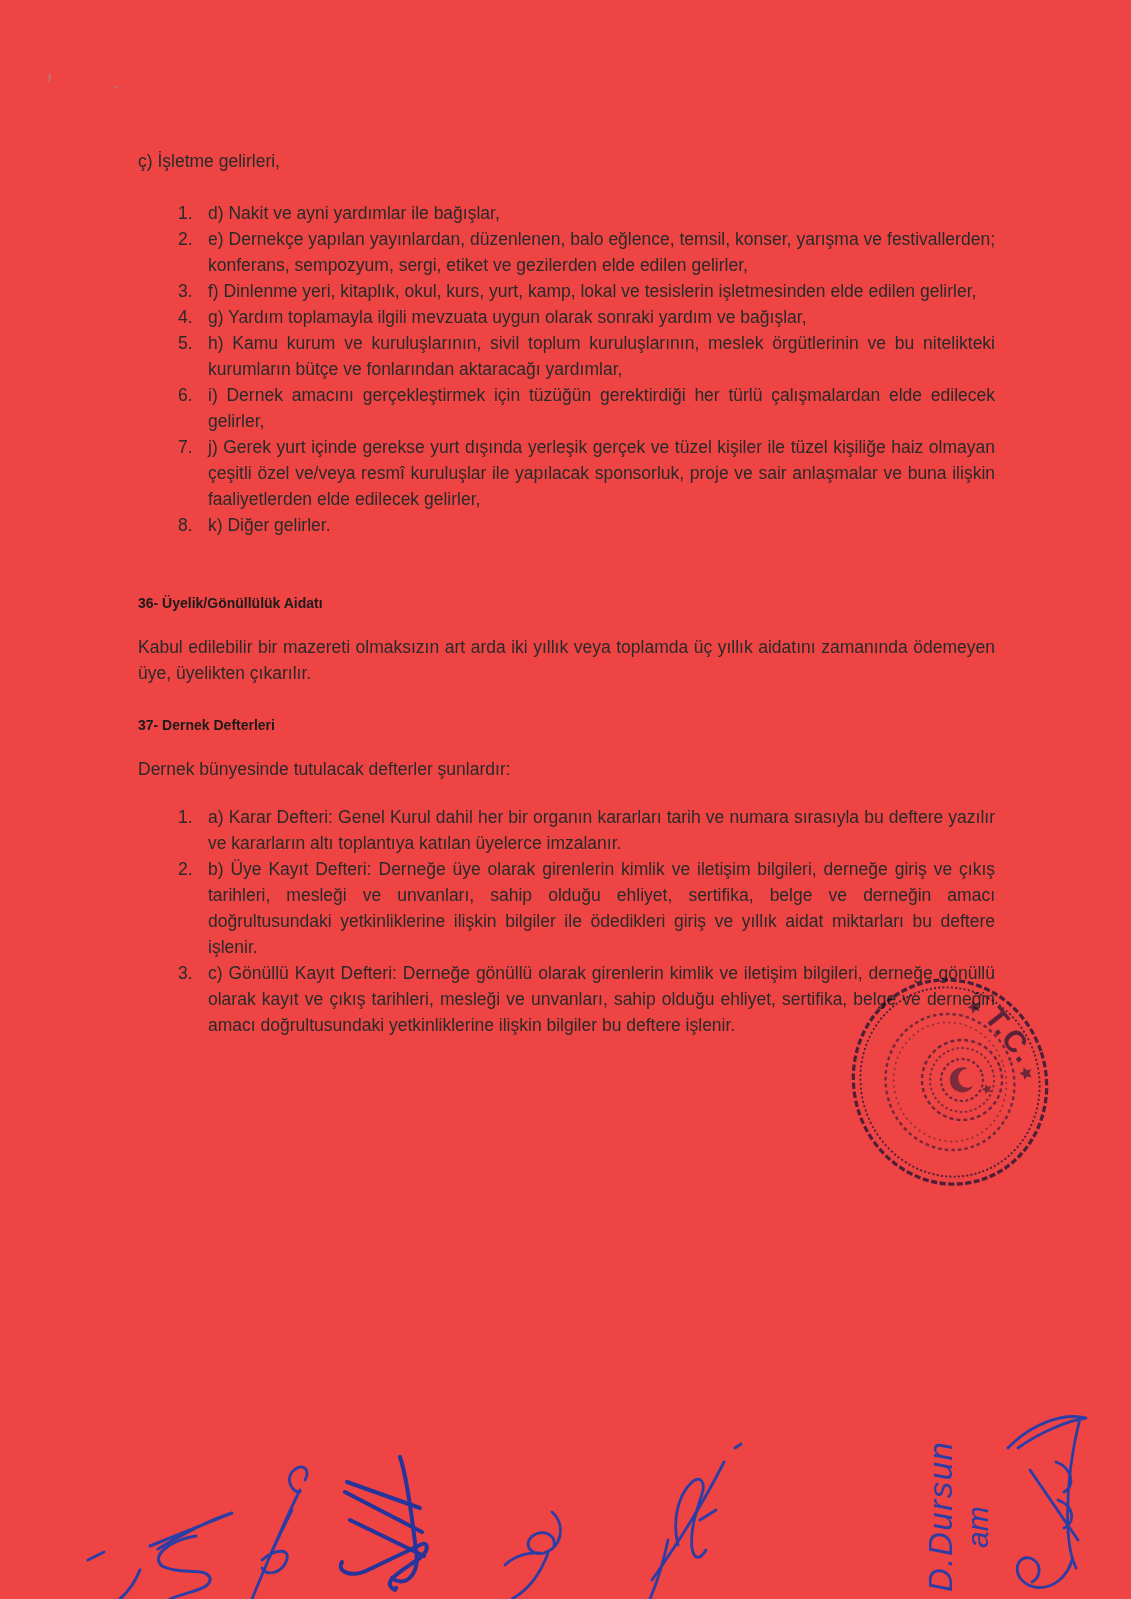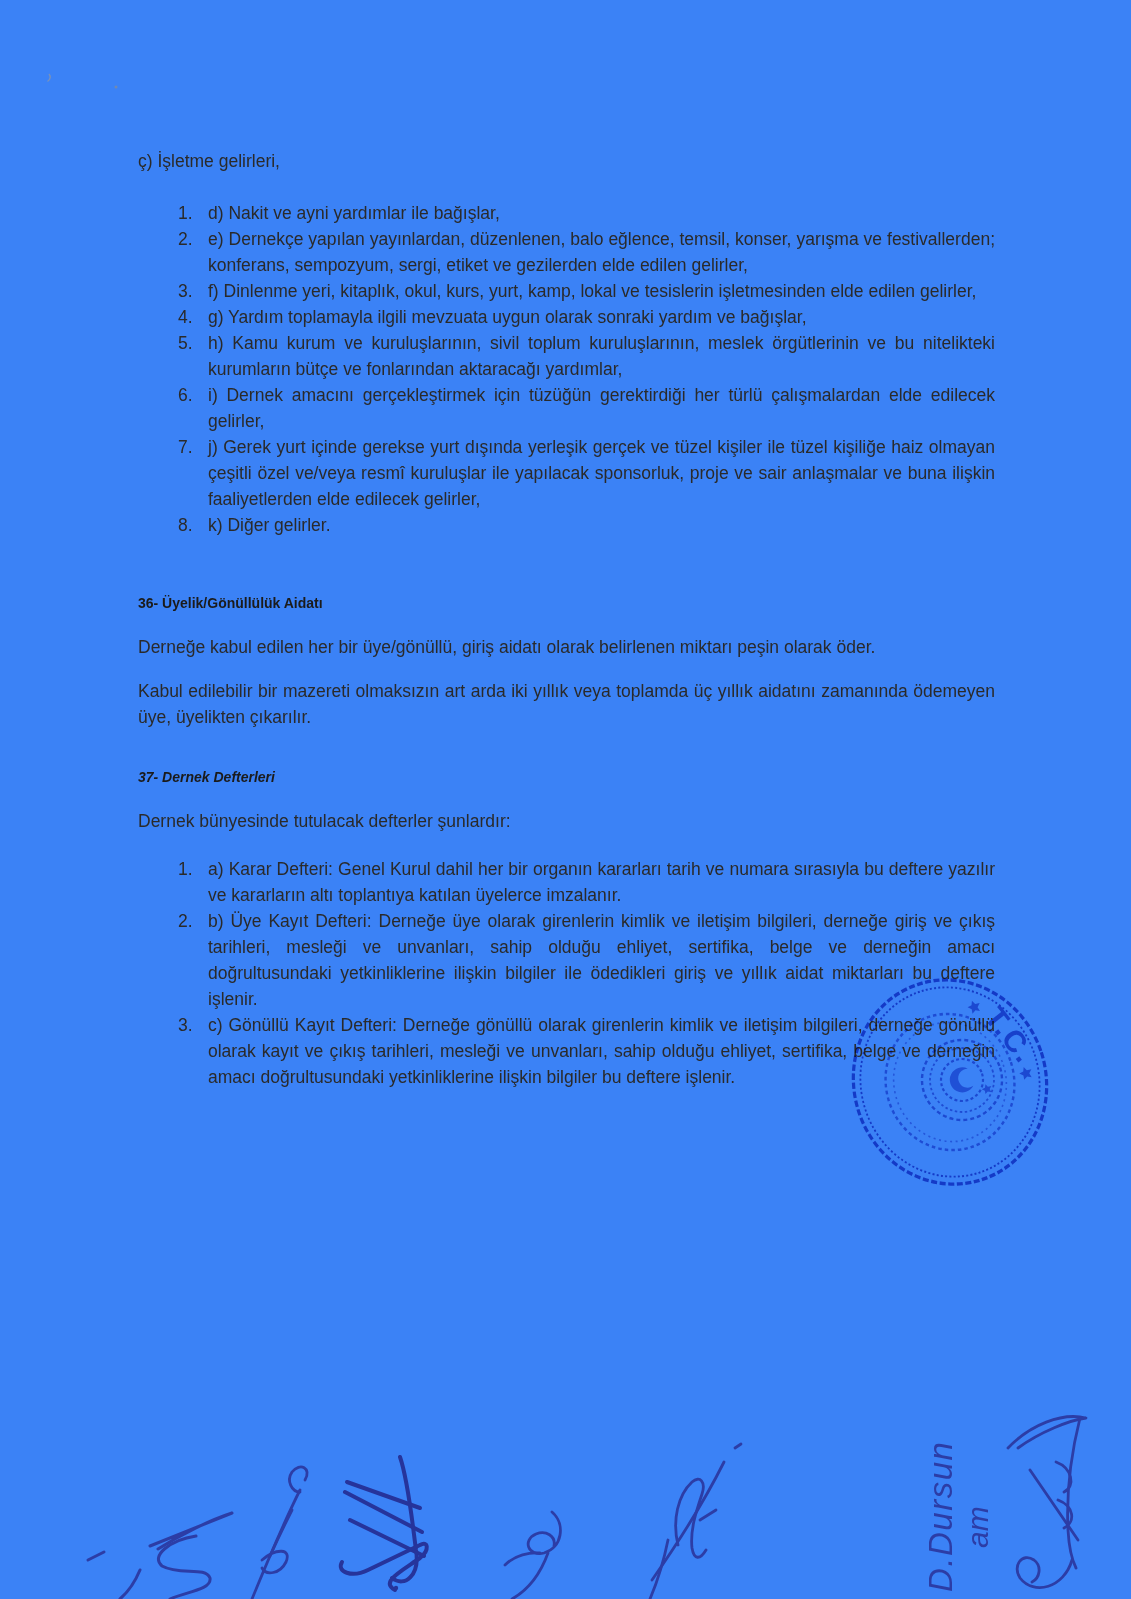--- a/index.html
+++ b/index.html
@@ -1,19 +1,19 @@
 <!DOCTYPE html>
 <html><head>
 <meta charset="utf-8">
 <style>
   html,body{margin:0;padding:0;background:#e8e8e8;}
   .page{
     position:relative;
     width:1131px;height:1599px;
-    background:#3b82f6;
+    background:#ef4444;
     overflow:hidden;
     font-family:"Liberation Sans", sans-serif;
     color:#2a2a2a;
   }
   .content{
     position:absolute;
     left:138px;top:0;
     width:857px;
     padding-top:148px;
     font-size:17.5px;
@@ -30,21 +30,21 @@
   }
   .li .num{position:absolute;left:40px;top:0;}
   .h{
     font-size:14px;
     font-weight:bold;
     color:#1b1b1b;
     margin:0;
     line-height:26px;
   }
   .h-36{margin-top:52px;}
-  .h-37{margin-top:34px;font-style:italic;}
+  .h-37{margin-top:26px;}
   .para{
     margin:18px 0 0;
     text-align:justify;
     text-align-last:left;
   }
   .s37-intro{text-align:right;}
   .overlay{
     position:absolute;left:0;top:0;
     width:1131px;height:1599px;
     pointer-events:none;
@@ -89,21 +89,20 @@
         <span class="num">7.</span>
         <span class="txt">j) Gerek yurt içinde gerekse yurt dışında yerleşik gerçek ve tüzel kişiler ile tüzel kişiliğe haiz olmayan çeşitli özel ve/veya resmî kuruluşlar ile yapılacak sponsorluk, proje ve sair anlaşmalar ve buna ilişkin faaliyetlerden elde edilecek gelirler,</span>
       </div>
       <div class="li">
         <span class="num">8.</span>
         <span class="txt">k) Diğer gelirler.</span>
       </div>
     </div>
 
     <h2 class="h h-36">36- Üyelik/Gönüllülük Aidatı</h2>
-    <p class="para">Derneğe kabul edilen her bir üye/gönüllü, giriş aidatı olarak belirlenen miktarı peşin olarak öder.</p>
     <p class="para">Kabul edilebilir bir mazereti olmaksızın art arda iki yıllık veya toplamda üç yıllık aidatını zamanında ödemeyen üye, üyelikten çıkarılır.</p>
 
     <h2 class="h h-37">37- Dernek Defterleri</h2>
     <p class="para s37-intro">Dernek bünyesinde tutulacak defterler şunlardır:</p>
 
     <div class="list list-37">
       <div class="li">
         <span class="num">1.</span>
         <span class="txt">a) Karar Defteri: Genel Kurul dahil her bir organın kararları tarih ve numara sırasıyla bu deftere yazılır ve kararların altı toplantıya katılan üyelerce imzalanır.</span>
       </div>

